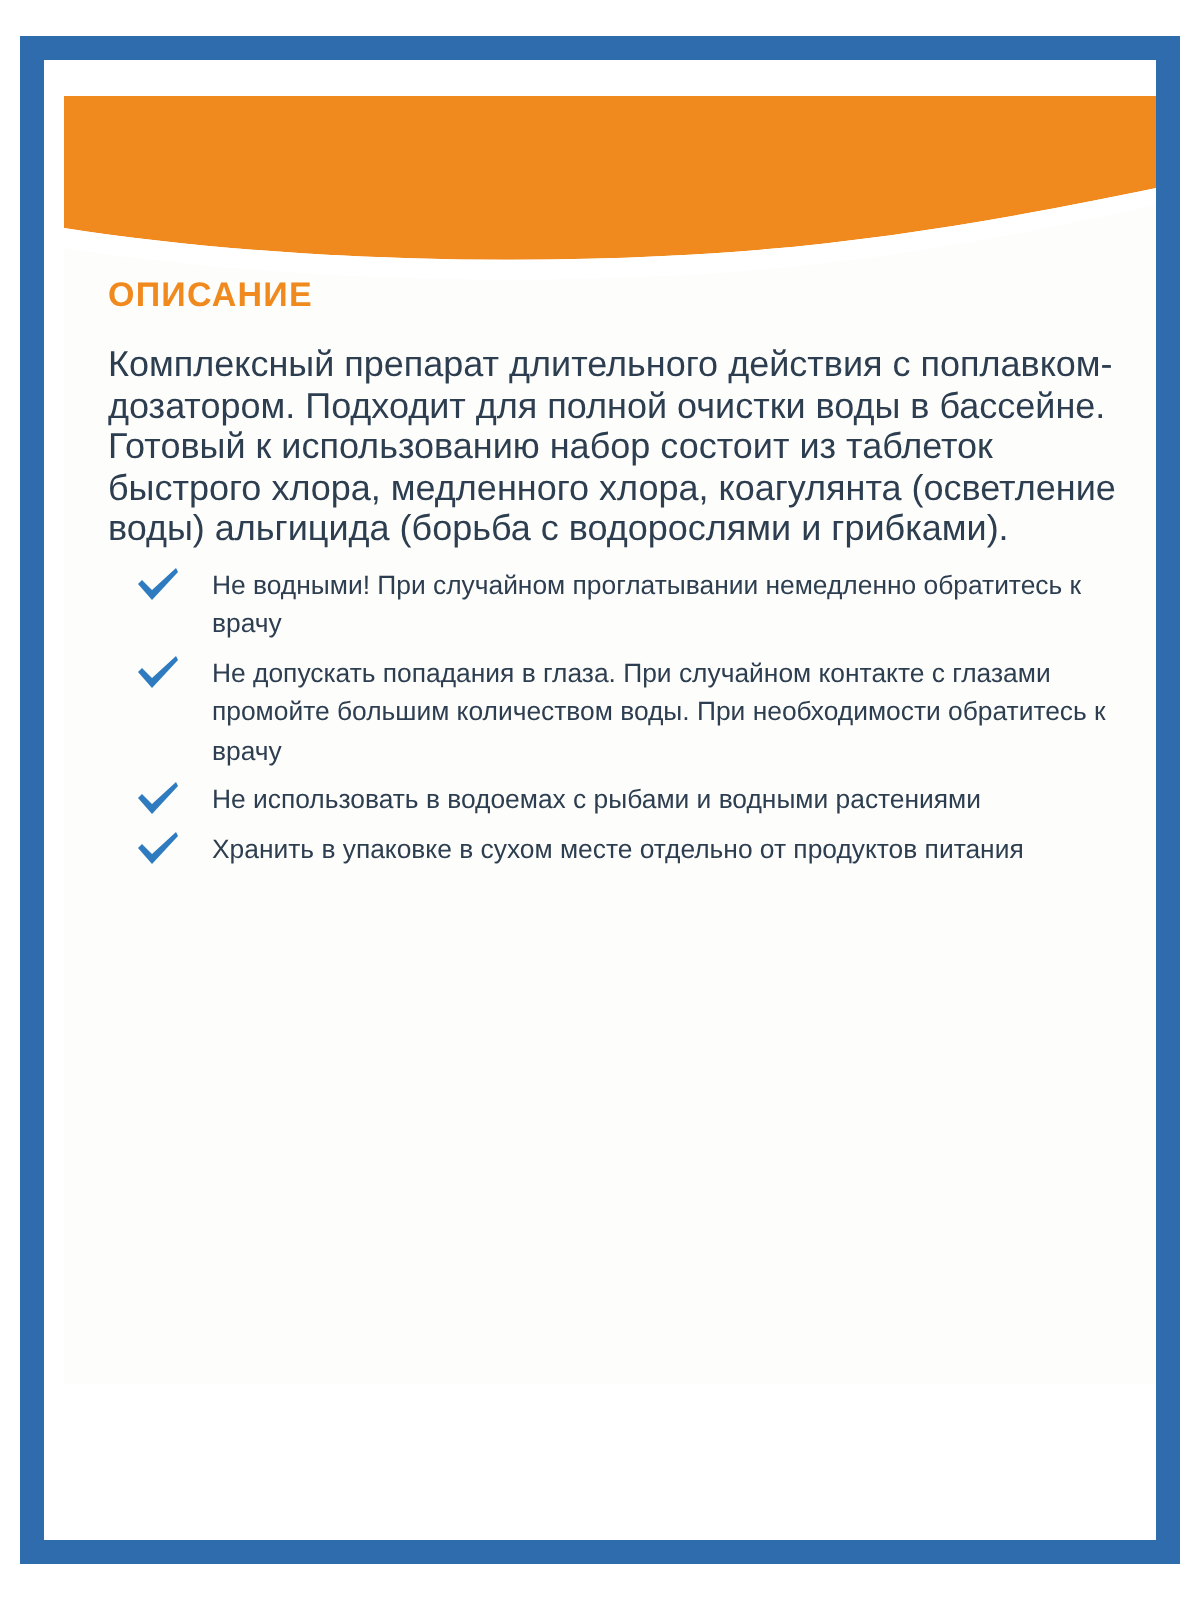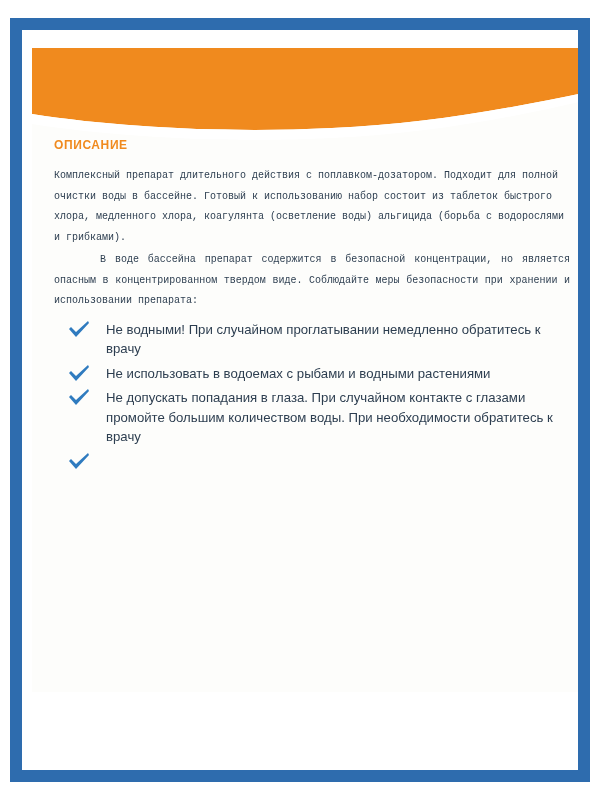--- a/index.html
+++ b/index.html
@@ -59,35 +59,34 @@
   }
   .content {
     position: absolute;
     left: 0;
     top: 90px;
     width: 556px;
     padding: 0 18px 0 22px;
     box-sizing: border-box;
   }
   h2.section {
-    font-size: 12px;
+    font-size: 17px;
     letter-spacing: 0.6px;
     color: #f08a1e;
     font-weight: bold;
     margin: 0 0 14px 0;
     text-transform: uppercase;
   }
   .sec-gap { margin-top: 28px; }
   p.body {
     margin: 0;
-    font-size: 10px;
+    font-size: 18px;
     line-height: 20.5px;
     color: #2d3e50;
     text-align: left;
-    font-family: Liberation Mono, monospace;
   }
   p.body.indent-first {
     text-indent: 46px;
     text-align: justify;
   }
   .safety-block {
     margin-top: 2px;
   }
   ul.checklist {
     list-style: none;
@@ -136,53 +135,53 @@
         </svg>
       </div>
 
       <div class="content">
 
         <h2 class="section">ОПИСАНИЕ</h2>
         <p class="body">Комплексный препарат длительного действия с поплавком-дозатором. Подходит для полной очистки воды в бассейне. Готовый к использованию набор состоит из таблеток быстрого хлора, медленного хлора, коагулянта (осветление воды) альгицида (борьба с водорослями и грибками).</p>
 
 
         <div class="safety-block">
-          <p class="body indent-first">В воде бассейна препарат содержится в безопасной концентрации, но является опасным в концентрированном твердом виде. Соблюдайте меры безопасности при хранении и использовании препарата:</p>
 
           <ul class="checklist">
             <li>
               <span class="check">
                 <svg width="22" height="18" viewBox="0 0 22 18">
                   <path d="M1,8 L3,6 L8,11 L20,0 L21,2 L8,16 Z" fill="#2f7bbf"></path>
                 </svg>
               </span>
               <span>Не водными! При случайном проглатывании немедленно обратитесь к врачу</span>
             </li>
             <li>
               <span class="check">
                 <svg width="22" height="18" viewBox="0 0 22 18">
                   <path d="M1,8 L3,6 L8,11 L20,0 L21,2 L8,16 Z" fill="#2f7bbf"></path>
                 </svg>
               </span>
+              <span>Не допускать попадания в глаза. При случайном контакте с глазами промойте большим количеством воды. При необходимости обратитесь к врачу</span>
+            </li>
+            <li>
+              <span class="check">
+                <svg width="22" height="18" viewBox="0 0 22 18">
+                  <path d="M1,8 L3,6 L8,11 L20,0 L21,2 L8,16 Z" fill="#2f7bbf"></path>
+                </svg>
+              </span>
               <span>Не использовать в водоемах с рыбами и водными растениями</span>
             </li>
             <li>
               <span class="check">
                 <svg width="22" height="18" viewBox="0 0 22 18">
                   <path d="M1,8 L3,6 L8,11 L20,0 L21,2 L8,16 Z" fill="#2f7bbf"></path>
                 </svg>
               </span>
-              <span>Не допускать попадания в глаза. При случайном контакте с глазами промойте большим количеством воды. При необходимости обратитесь к врачу</span>
-            </li>
-            <li>
-              <span class="check">
-                <svg width="22" height="18" viewBox="0 0 22 18">
-                  <path d="M1,8 L3,6 L8,11 L20,0 L21,2 L8,16 Z" fill="#2f7bbf"></path>
-                </svg>
-              </span>
+              <span>Хранить в упаковке в сухом месте отдельно от продуктов питания</span>
             </li>
           </ul>
         </div>
 
       </div>
 
       <div class="bottom-fill"></div>
     </div>
   </div>
 

